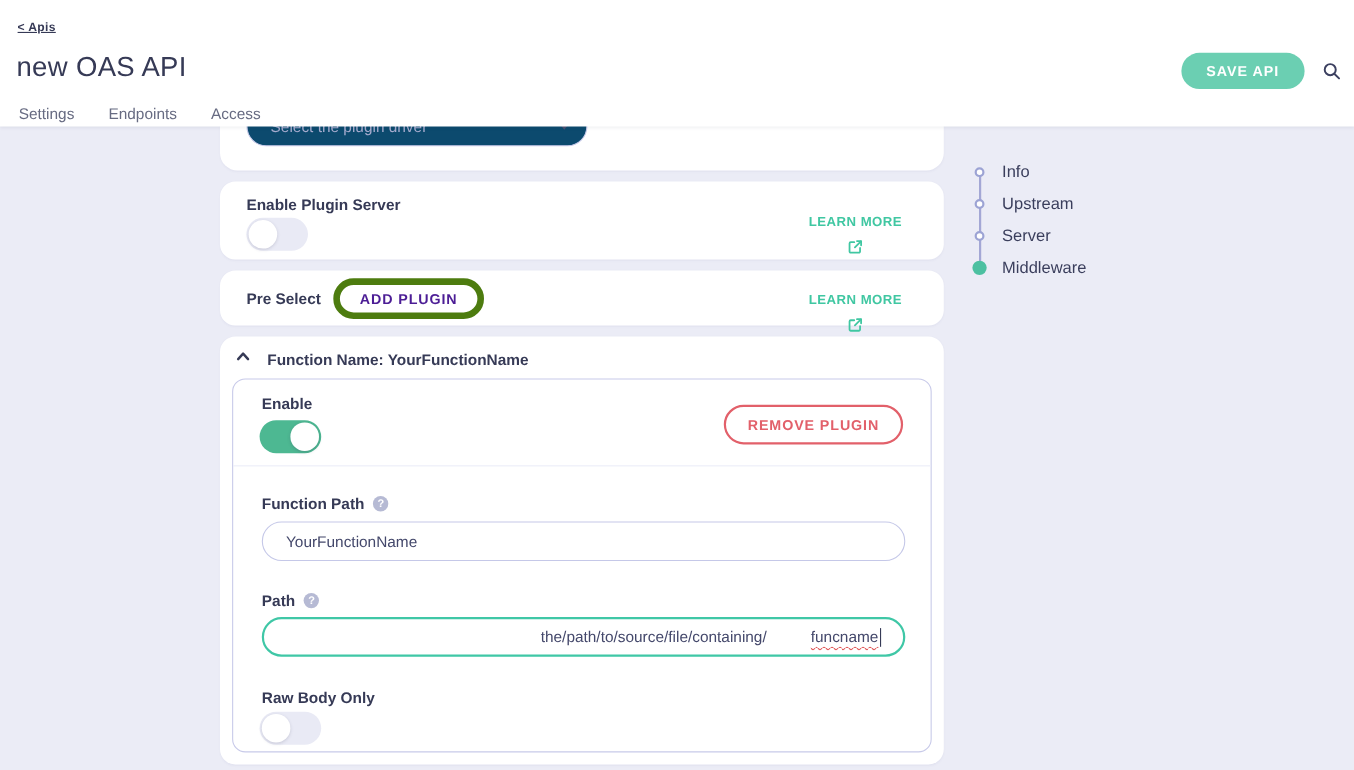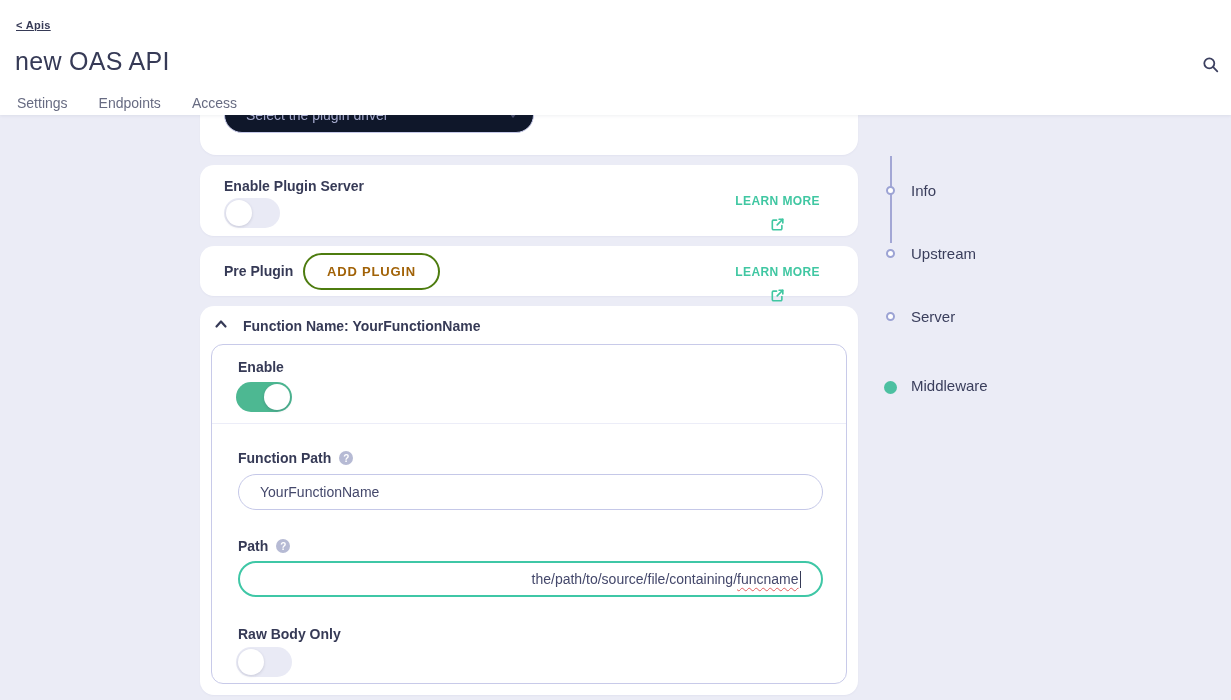--- a/index.html
+++ b/index.html
@@ -24,21 +24,21 @@
 
   
   .card { position:absolute; left:200px; width:658px; background:#ffffff;
           border-radius:14px; box-shadow:0 1px 2px rgba(80,85,140,0.05); }
   .card1 { top:100px; height:55px; border-radius:0 0 16px 16px; z-index:1; }
   .card2 { top:165px; height:71px; }
   .card3 { top:246px; height:50px; }
   .card4 { top:306px; height:389px; }
 
   .pill-select { position:absolute; left:224px; top:97px; width:310px; height:36px;
-                 border:1.5px solid #c5c8e8; border-radius:18px; background:#0f172a;
+                 border:1.5px solid #c5c8e8; border-radius:18px; background:#0c4a6e;
                  display:flex; align-items:center; padding:0 16px 0 21px; z-index:2; cursor:pointer; }
   .pill-select .ph { font-size:14px; color:#a6abce; flex:1; }
   .caret-down { width:0; height:0; border-left:4px solid transparent; border-right:4px solid transparent;
                 border-top:5px solid #4c5070; }
 
   .card-label { font-size:14px; font-weight:bold; color:#363a56; }
 
   .learn-more { position:absolute; right:38px; display:flex; align-items:center; gap:9px;
                 color:#40c7a2; font-size:12px; font-weight:bold; letter-spacing:0.4px; cursor:pointer;flex-direction:column; }
   .learn-more svg { display:block; }
@@ -49,21 +49,21 @@
                   background:#ffffff; box-shadow:0 1px 3px rgba(54,58,86,0.25); }
   .toggle.off { background:#e9eaf5; }
   .toggle.off .knob { left:2px; box-shadow:0 1px 3px rgba(54,58,86,0.18); }
   .toggle.on { background:#4db892; }
   .toggle.on .knob { right:2px; }
 
   .outline-btn { display:flex; align-items:center; justify-content:center; background:#ffffff;
                  border-radius:19px; font-weight:bold; font-size:13px; letter-spacing:0.8px;
                  cursor:pointer; font-family:"Liberation Sans", sans-serif; }
   .add-plugin { position:absolute; left:103px; top:7px; width:137px; height:37px;
-                border:2px solid #4d7c0f; color:#a16207; }
+                border:6px solid #4d7c0f; color:#4c1d95; }
   .remove-plugin { position:absolute; right:25px; top:23px; width:163px; height:36px;
                    border:2px solid #e2606a; color:#e2606a; border-radius:18px; }
 
   
   .sec-head { position:absolute; left:13px; top:10px; display:flex; align-items:center; gap:14px; cursor:pointer;justify-content:flex-end; }
   .sec-head .ttl { font-size:14px; font-weight:bold; color:#363a56; }
   .inner-panel { position:absolute; left:11px; top:38px; width:636px; height:340px;
                  border:1px solid #c8cae9; border-radius:12px; background:#ffffff; }
   .divider { position:absolute; left:0; right:0; top:78px; height:1px; background:#ecedf8; }
 
@@ -71,31 +71,31 @@
                display:flex; align-items:center; gap:8px; }
   .help-ic { width:14px; height:14px; border-radius:50%; background:#b6bad4; color:#ffffff;
              font-size:10px; font-weight:bold; display:inline-flex; align-items:center;
              justify-content:center; cursor:pointer; }
 
   .pill-input { position:absolute; left:26px; width:585px; height:36px; border:1.5px solid #c5c8e8;
                 border-radius:18px; background:#ffffff; font-size:14px; color:#44486b;
                 padding:0 20px 0 21px; font-family:"Liberation Sans", sans-serif; outline:none; }
   .pill-input.focused { border:2px solid #3fc7a6; display:flex; align-items:center;justify-content:flex-end; }
   .flagged { text-decoration:underline; text-decoration-style:wavy; text-decoration-color:#e05c5c;
-             text-decoration-thickness:1px; text-underline-offset:3px; }
+             text-decoration-thickness:1px; text-underline-offset:3px;margin-left:40px; }
   .text-caret { display:inline-block; width:1.5px; height:17px; background:#363a56; margin-left:1px; }
 
   
   .stepper { position:absolute; left:884px; top:142px; z-index:1; }
   .step-line { position:absolute; left:5.5px; top:14px; width:2px; height:87px; background:#a3a7d5; }
-  .step-item { position:relative; display:flex; align-items:center; height:29px; cursor:pointer;margin-top:34px; }
+  .step-item { position:relative; display:flex; align-items:center; height:29px; cursor:pointer; }
   .step-dot { width:9px; height:9px; border:2px solid #9ca3d4; background:#ffffff; border-radius:50%;
               flex:none; }
   .step-item.active .step-dot { width:13px; height:13px; border:none; background:#4cc0a1; }
-  .step-item.active { margin-left:0px;align-items:flex-end; }
+  .step-item.active { margin-left:0px; }
   .step-dot-wrap { width:13px; display:flex; justify-content:center; }
   .step-label { margin-left:14px; font-size:15px; color:#3a3e5c; }
 </style>
 </head>
 <body>
 
 <div class="canvas">
 
   <div class="card card1"></div>
   <div class="pill-select">
@@ -114,21 +114,21 @@
         <svg width="15" height="15" viewBox="0 0 24 24" fill="none" stroke="#40c7a2" stroke-width="2.6" stroke-linecap="round" stroke-linejoin="round">
           <path d="M19 13.5v5a1.8 1.8 0 0 1-1.8 1.8H5.5A1.8 1.8 0 0 1 3.7 18.5V6.8A1.8 1.8 0 0 1 5.5 5h5"></path>
           <path d="M14.5 3.5h6v6"></path>
           <path d="M20.2 3.8 11.5 12.5"></path>
         </svg>
       </span>
     </div>
   </div>
 
   <div class="card card3">
-    <div class="card-label" style="position:absolute; left:24px; top:17px;">Pre Plugin</div>
+    <div class="card-label" style="position:absolute; left:24px; top:17px;">Pre Select</div>
     <button class="outline-btn add-plugin">ADD PLUGIN</button>
     <div class="learn-more" style="top:19px;">
       <span>LEARN MORE</span>
       <span>
         <svg width="15" height="15" viewBox="0 0 24 24" fill="none" stroke="#40c7a2" stroke-width="2.6" stroke-linecap="round" stroke-linejoin="round">
           <path d="M19 13.5v5a1.8 1.8 0 0 1-1.8 1.8H5.5A1.8 1.8 0 0 1 3.7 18.5V6.8A1.8 1.8 0 0 1 5.5 5h5"></path>
           <path d="M14.5 3.5h6v6"></path>
           <path d="M20.2 3.8 11.5 12.5"></path>
         </svg>
       </span>
@@ -143,20 +143,21 @@
         </svg>
       </span>
       <span class="ttl">Function Name: YourFunctionName</span>
     </div>
 
     <div class="inner-panel">
       <div class="fld-label" style="top:14px;">Enable</div>
       <div class="toggle on" style="left:24px; top:37px;">
         <span class="knob"></span>
       </div>
+      <button class="outline-btn remove-plugin">REMOVE PLUGIN</button>
 
       <div class="divider"></div>
 
       <div class="fld-label" style="top:105px;">
         <span>Function Path</span>
         <span class="help-ic">?</span>
       </div>
       <input class="pill-input" style="top: 129px;" value="YourFunctionName">
 
       <div class="fld-label" style="top:193px;text-align:right;">
@@ -205,20 +206,21 @@
   </div>
 
   <div class="header">
     <a class="breadcrumb">&lt; Apis</a>
     <div class="page-title">new OAS API</div>
     <div class="tabs">
       <div class="tab">Settings</div>
       <div class="tab">Endpoints</div>
       <div class="tab">Access</div>
     </div>
+    <button class="save-btn">SAVE API</button>
     <span class="search-ic">
       <svg width="17" height="17" viewBox="0 0 20 20" fill="none" stroke="#3c4060" stroke-width="2.1" stroke-linecap="round">
         <circle cx="8.6" cy="8.6" r="5.9"></circle>
         <line x1="13.2" y1="13.2" x2="18" y2="18"></line>
       </svg>
     </span>
   </div>
 
 </div>
 

